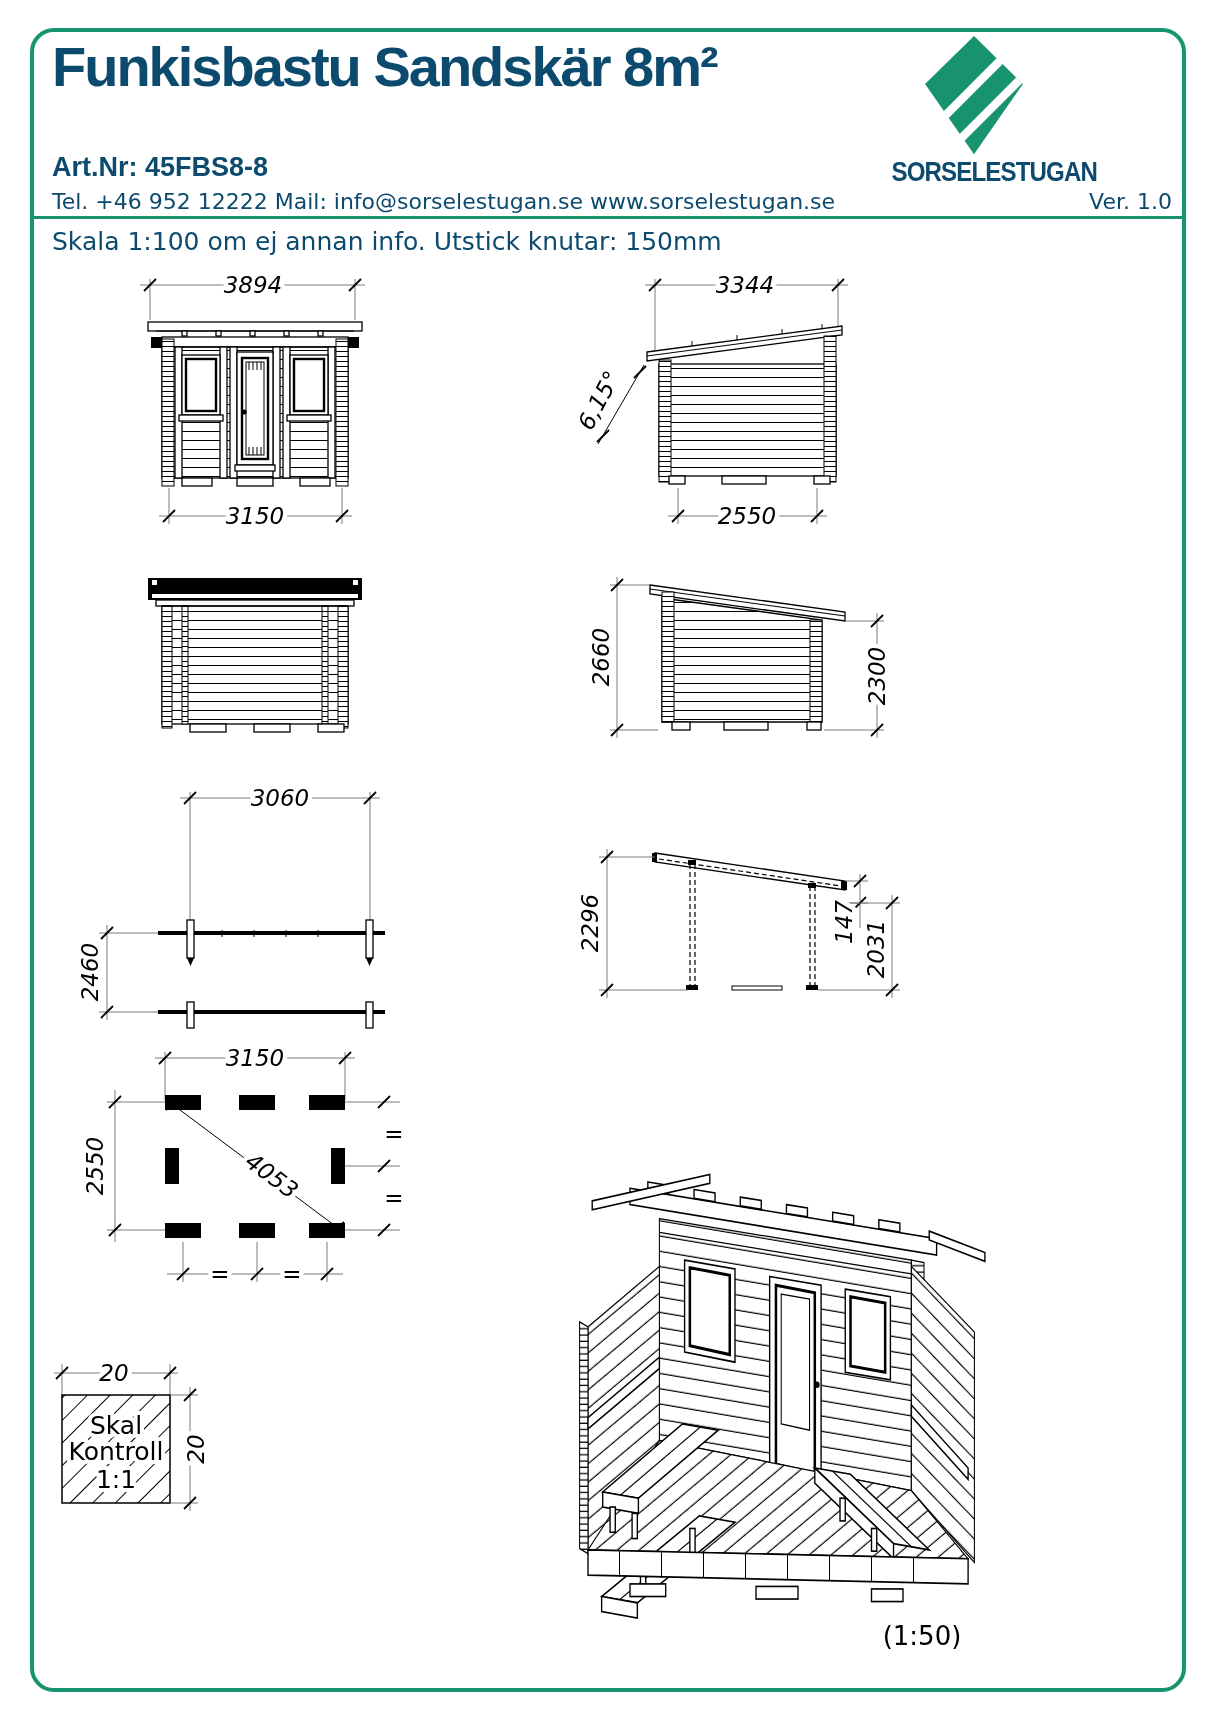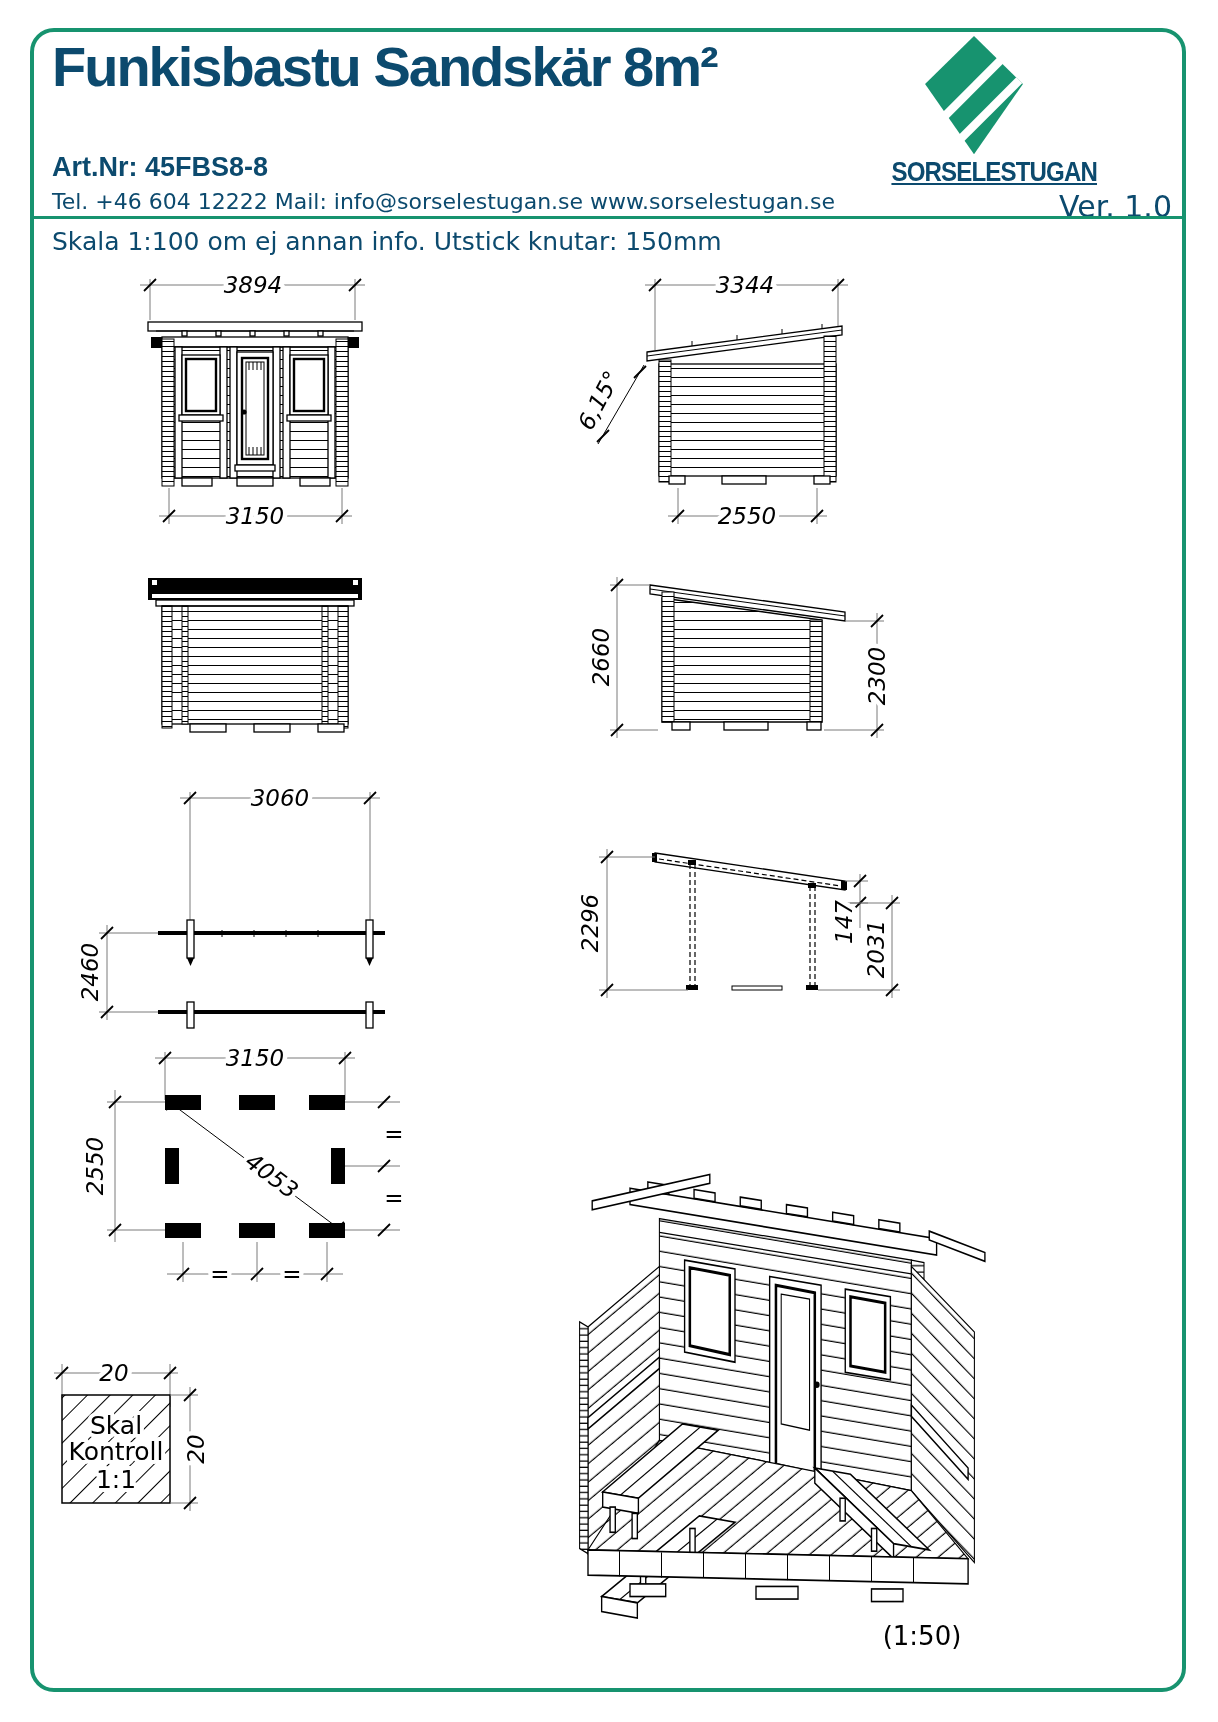--- a/index.html
+++ b/index.html
@@ -3,28 +3,28 @@
 <meta charset="utf-8">
 <style>
   :root { --g:#17936f; }
   html,body { margin:0; padding:0; background:#e8e8e8; }
   .sheet { position:relative; width:1218px; height:1722px; background:#fff;
            font-family:"DejaVu Sans", sans-serif; color:#0c4a6e; overflow:hidden;padding-left:12px; }
   .frame { position:absolute; left:30px; top:28px; width:1148px; height:1656px;
            border:4px solid var(--g); border-radius:24px; }
   .title { position:absolute; left:52px; top:34px; font-family:"Liberation Sans",sans-serif;
            font-weight:bold; font-size:56px; letter-spacing:-2px; white-space:nowrap; }
-  .logo  { position:absolute; left:878px; top:36px; width:192px; text-align:right;text-decoration:underline; }
+  .logo  { position:absolute; left:878px; top:36px; width:192px; text-align:right; }
   .logo .mark { display:block; margin:0 auto; }
   .brand { font-family:"Liberation Sans",sans-serif; font-weight:bold; font-size:28px;
            letter-spacing:-1px; transform:scaleX(.86); transform-origin:center; white-space:nowrap; }
   .artnr { position:absolute; left:52px; top:152px; font-family:"Liberation Sans",sans-serif;
            font-weight:bold; font-size:27px; }
   .contact { position:absolute; left:52px; top:189px; font-size:22px; white-space:nowrap; }
-  .version { position:absolute; right:58px; top:189px; font-size:30px;text-align:center; }
+  .version { position:absolute; right:58px; top:189px; font-size:22px;text-align:center; }
   .divider { position:absolute; left:34px; top:216px; width:1148px; height:3px; background:var(--g); }
   .scalenote { position:absolute; left:52px; top:227px; font-size:25px; }
   .drawings { position:absolute; left:32px; top:252px; }
   .k1 { stroke:#000; fill:none; stroke-width:1; }
   .k2 { stroke:#000; fill:none; stroke-width:2.4; }
   .g  { stroke:#7b7b7b; fill:none; stroke-width:1; }
   .blk{ fill:#000; stroke:none; }
   .wf { fill:#fff; stroke:#000; stroke-width:1.3; }
   .w  { fill:#fff; stroke:none; }
   .pf { fill:url(#planks); stroke:#000; stroke-width:1.3; }
@@ -48,21 +48,21 @@
   <div class="logo">
     <svg class="mark" width="104" height="120" viewBox="0 0 110 130">
       <polygon points="55,0 108,52 55,128 2,52" fill="#17936f"></polygon>
       <line x1="12" y1="98" x2="84" y2="26" stroke="#fff" stroke-width="9"></line>
       <line x1="34" y1="118" x2="104" y2="48" stroke="#fff" stroke-width="9"></line>
     </svg>
     <div class="brand">SORSELESTUGAN</div>
   </div>
 
   <div class="artnr">Art.Nr: 45FBS8-8</div>
-  <div class="contact">Tel. +46 604 12222 Mail: info@sorselestugan.se  www.sorselestugan.se</div>
+  <div class="contact">Tel. +46 952 12222 Mail: info@sorselestugan.se  www.sorselestugan.se</div>
   <div class="version">Ver. 1.0</div>
   <div class="divider"></div>
   <div class="scalenote">Skala 1:100 om ej annan info. Utstick knutar: 150mm</div>
 
   <svg class="drawings" width="1154" height="1470" viewBox="0 0 1154 1470">
     <defs>
       <path id="tick" d="M-6,6 L6,-6"></path>
       <pattern id="planks" width="10" height="9" patternUnits="userSpaceOnUse">
         <path d="M0,8.5 H10" stroke="#000" stroke-width="1"></path>
       </pattern>

